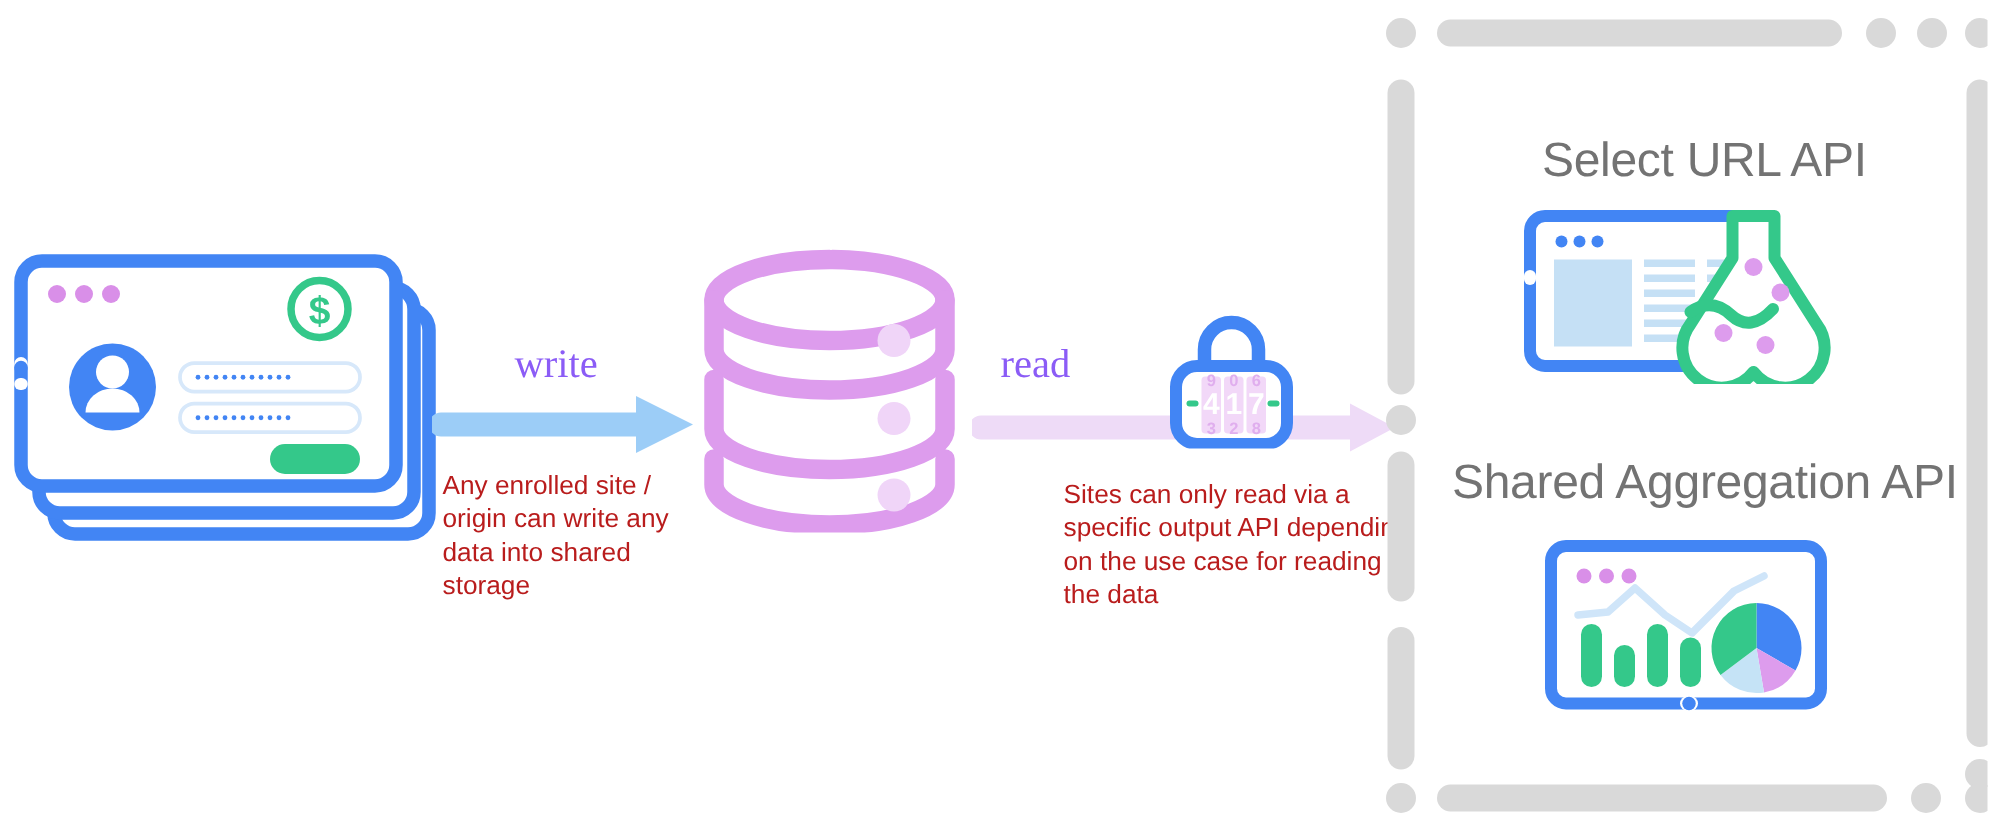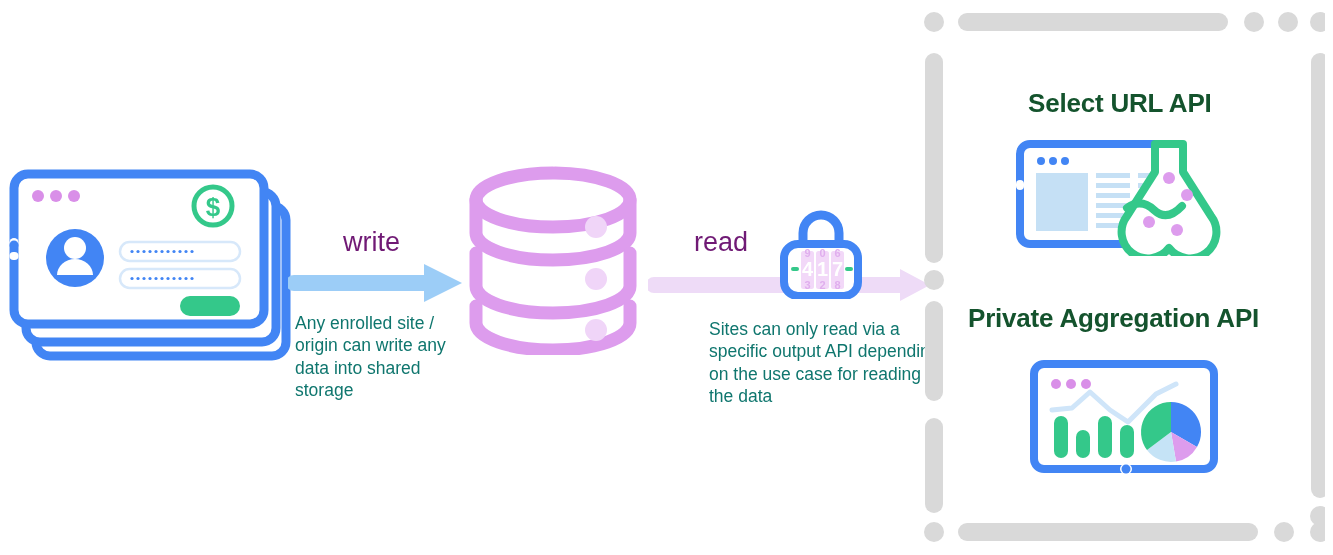--- a/index.html
+++ b/index.html
@@ -19,52 +19,53 @@
   .stage {
     position: absolute;
     inset: 0;
   }
 
   
   .node { position: absolute; }
 
   
   .heading {
-    font-weight: bold;
-    font-size: 26px;
-    color: #14532d;
+    font-weight: normal;
+    font-size: 32px;
+    color: #737373;
     letter-spacing: -0.2px;
     white-space: nowrap;
   }
   .flow-label {
     font-size: 27px;
-    color: #701a75;
+    color: #8b5cf6;
     white-space: nowrap;
+    font-family: Liberation Serif, serif;
   }
   .caption {
     font-size: 17.5px;
     line-height: 1.28;
-    color: #0f766e;
+    color: #b91c1c;
   }
 
   
   #browser-stack { left: 8px; top: 166px; width: 290px; height: 200px; }
 
   
   #write-arrow { left: 288px; top: 262px; }
   #read-arrow  { left: 648px; top: 268px; }
 
   
   #shared-storage-title { left: 460px; top: 127px; }
   #shared-storage-cylinder { left: 465px; top: 165px; }
 
   
   #write-label { left: 343px; top: 227px; }
   #write-caption { left: 295px; top: 312px; width: 175px; }
-  #read-label { left: 694px; top: 227px; }
+  #read-label { left: 667px; top: 227px; }
   #read-caption { left: 666px; top: 318px; width: 240px; margin-left: 43px; }
 
   
   #padlock { left: 779px; top: 203px; }
 
   
   #output-panel {
     left: 920px;
     top: 8px;
     width: 405px;
@@ -276,21 +277,21 @@
         <path d="M141 6 h28 v28 l28 44 a26 26 0 0 1 -42 32 a26 26 0 0 1 -42 -32 l28 -44 z" fill="#ffffff" stroke="#34c88a" stroke-width="8" stroke-linejoin="round"></path>
         <path d="M113 70 q14 -10 27 2 q13 12 28 -4" fill="none" stroke="#34c88a" stroke-width="8" stroke-linecap="round"></path>
         <circle cx="155" cy="40" r="6" fill="#dd9ced"></circle>
         <circle cx="173" cy="57" r="6" fill="#dd9ced"></circle>
         <circle cx="135" cy="84" r="6" fill="#dd9ced"></circle>
         <circle cx="163" cy="92" r="6" fill="#dd9ced"></circle>
       </g>
     </svg>
   </div>
 
-  <div class="node heading" id="private-agg-title">Private Aggregation API</div>
+  <div class="node heading" id="private-agg-title">Shared Aggregation API</div>
 
   <div class="node" id="private-agg-icon">
     <svg width="195" height="120" viewBox="0 0 195 120">
 
       <rect x="6" y="6" width="180" height="105" rx="10" fill="#ffffff" stroke="#4285f4" stroke-width="8"></rect>
 
       <rect x="92" y="106" width="12" height="10" rx="5" fill="#ffffff"></rect>
       <circle cx="98" cy="111" r="4.5" fill="#4285f4"></circle>
 
       <circle cx="28" cy="26" r="5" fill="#d98fe8"></circle>

